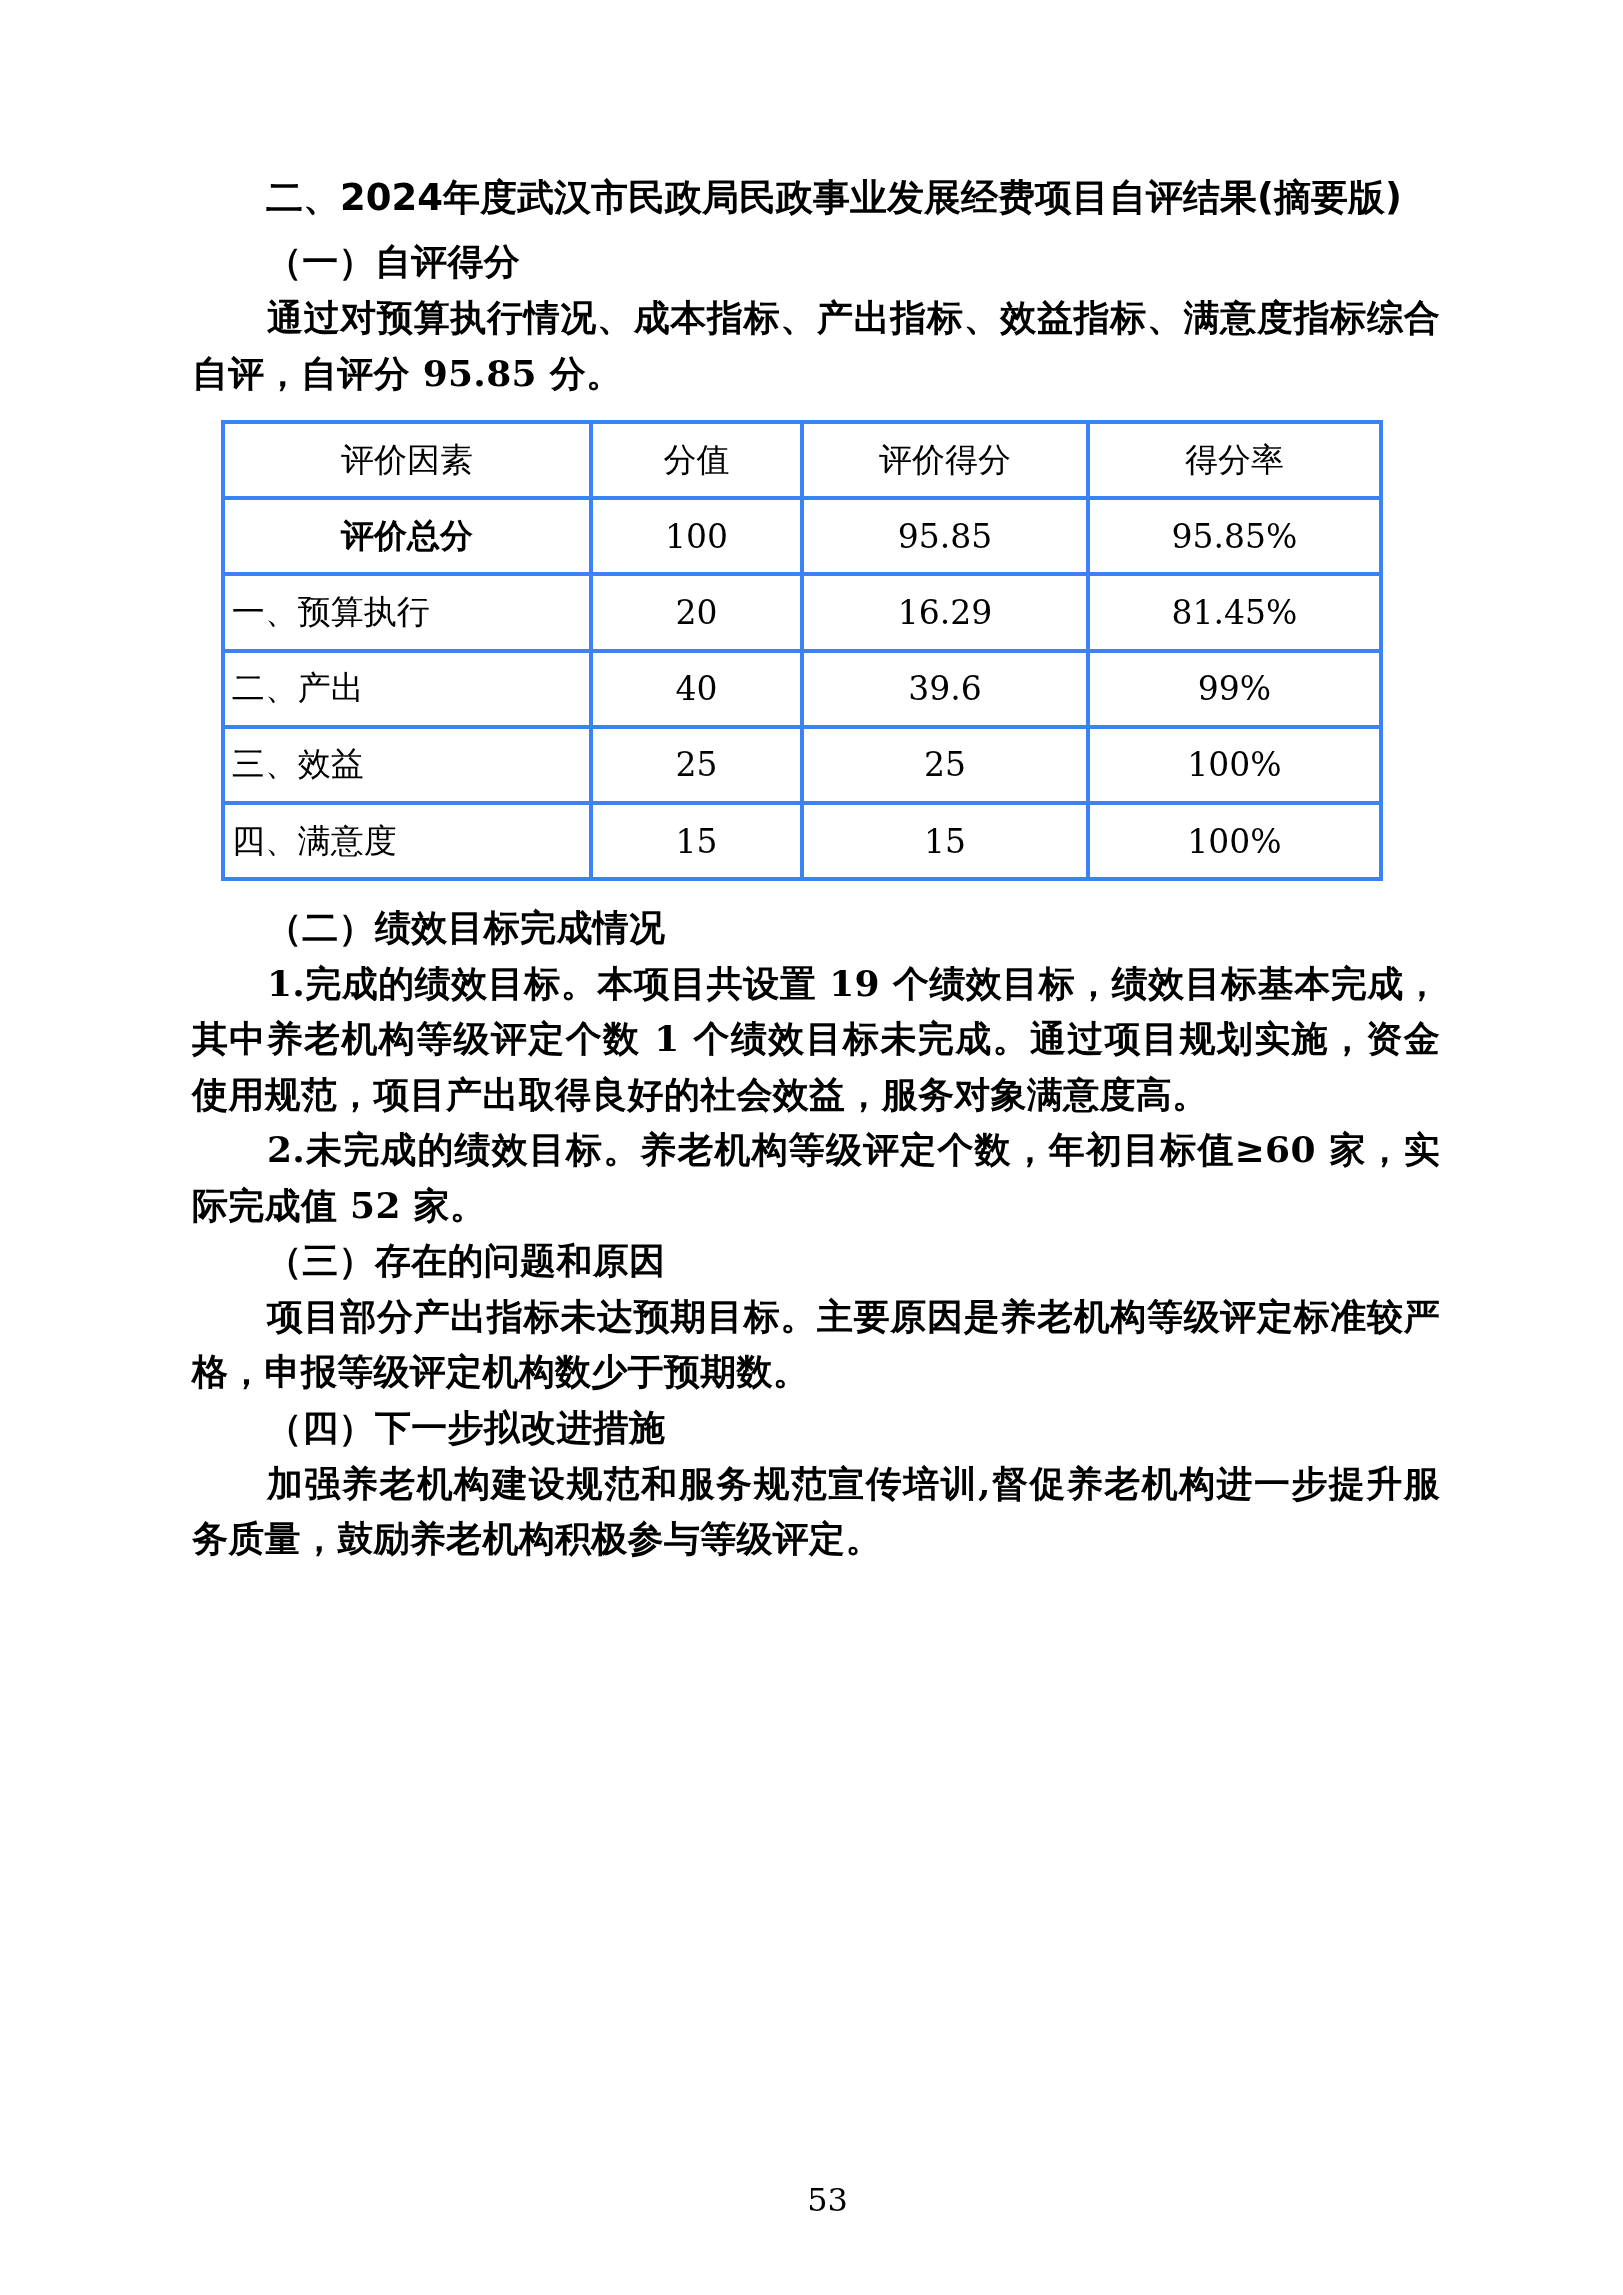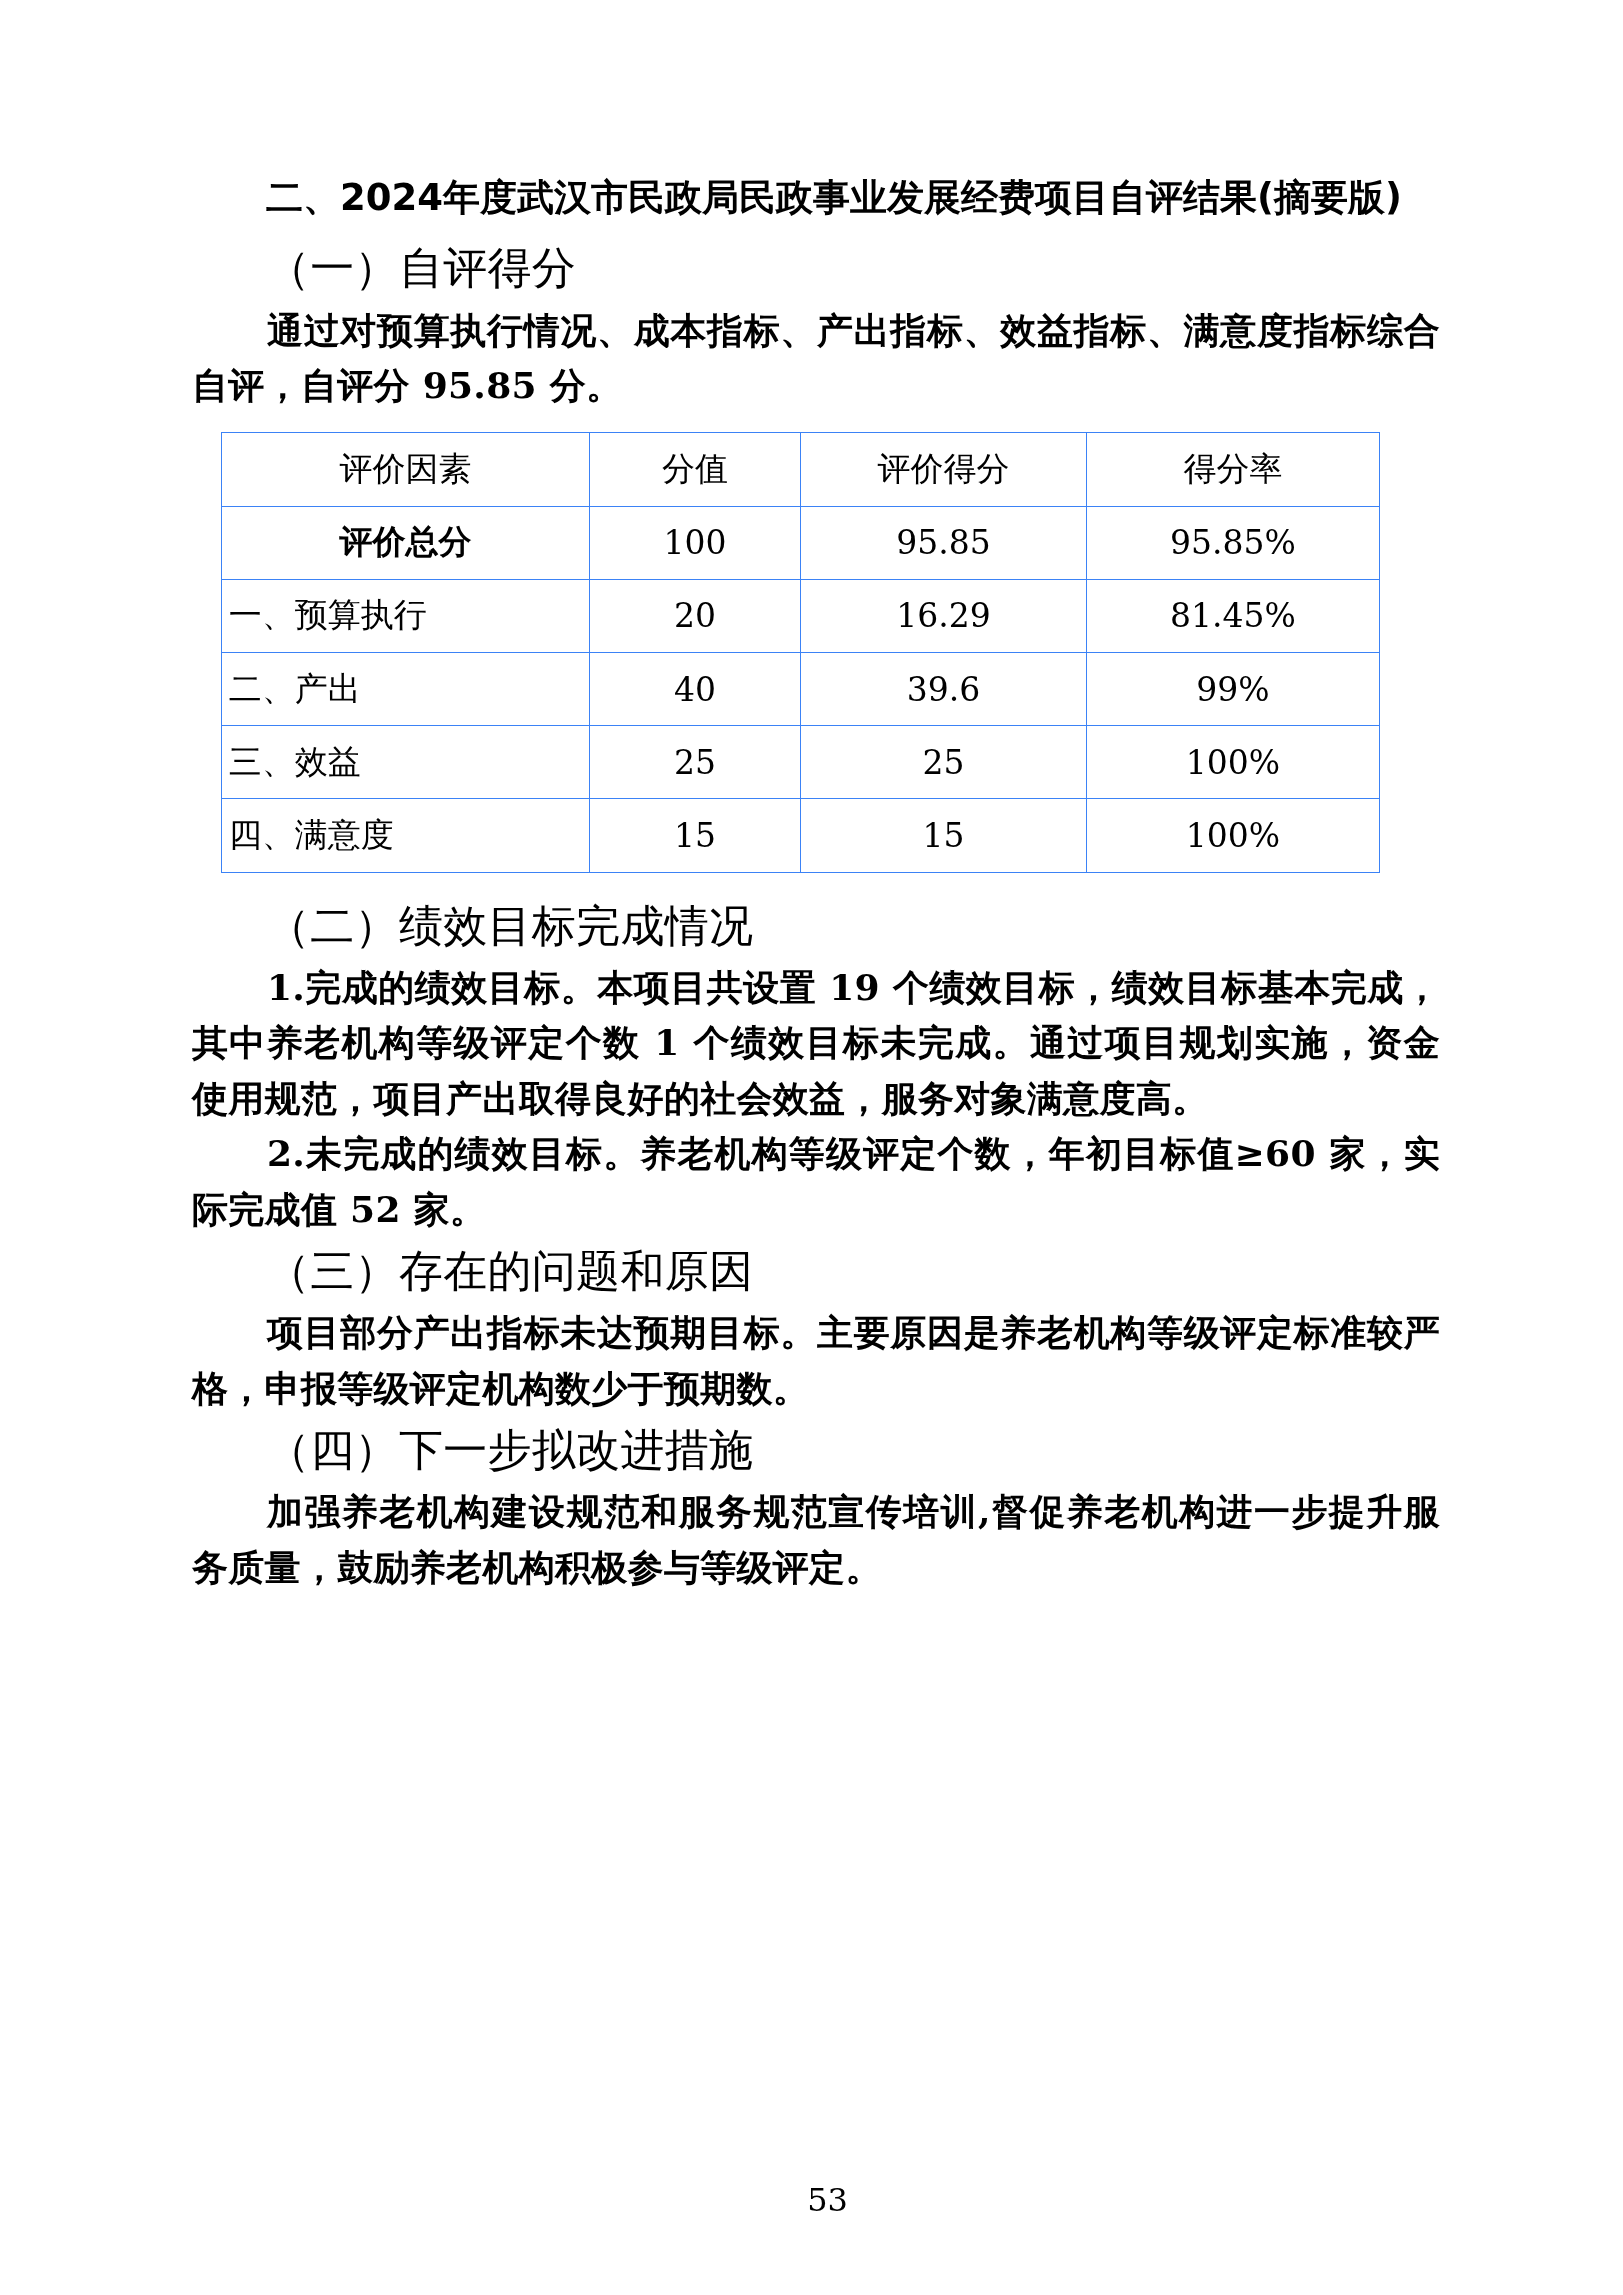--- a/index.html
+++ b/index.html
@@ -41,37 +41,37 @@
     font-size: 36px;
     line-height: 1.54;
     margin: 0;
     text-indent: 75px;
     text-align: justify;
     letter-spacing: 0.3px;
     font-weight: bold;
   }
   .sub-heading {
     font-family: "DejaVu Sans", "Liberation Sans", sans-serif;
-    font-weight: normal;
-    font-size: 44px;
+    font-weight: bold;
+    font-size: 36px;
     line-height: 1.55;
     margin: 0;
     text-indent: 74px;
     letter-spacing: 0.3px;
   }
   .spacer-sm { height: 8.2px; }
 
   table.score-table {
     border-collapse: collapse;
     margin: 19px 0 19px 29px;
     width: 1159px;
     table-layout: fixed;
   }
   table.score-table td, table.score-table th {
-    border: 1px solid #3b82f6;
+    border: 4px solid #3b82f6;
     font-size: 33px;
     font-family: "DejaVu Serif", "Liberation Serif", serif;
     font-weight: normal;
     padding: 13.6px 6.8px;
     text-align: center;
     height: 52px;
     box-sizing: border-box;
   }
   table.score-table col.c1 { width: 368px; }
   table.score-table col.c2 { width: 211px; }

